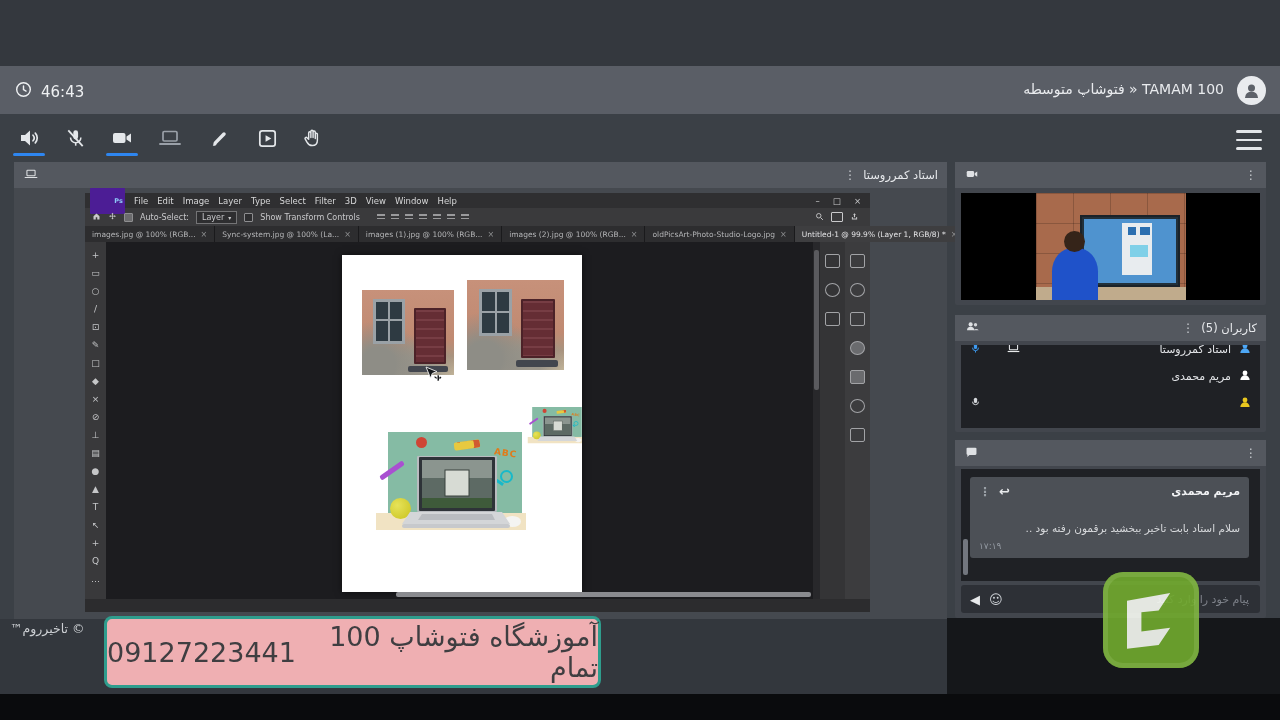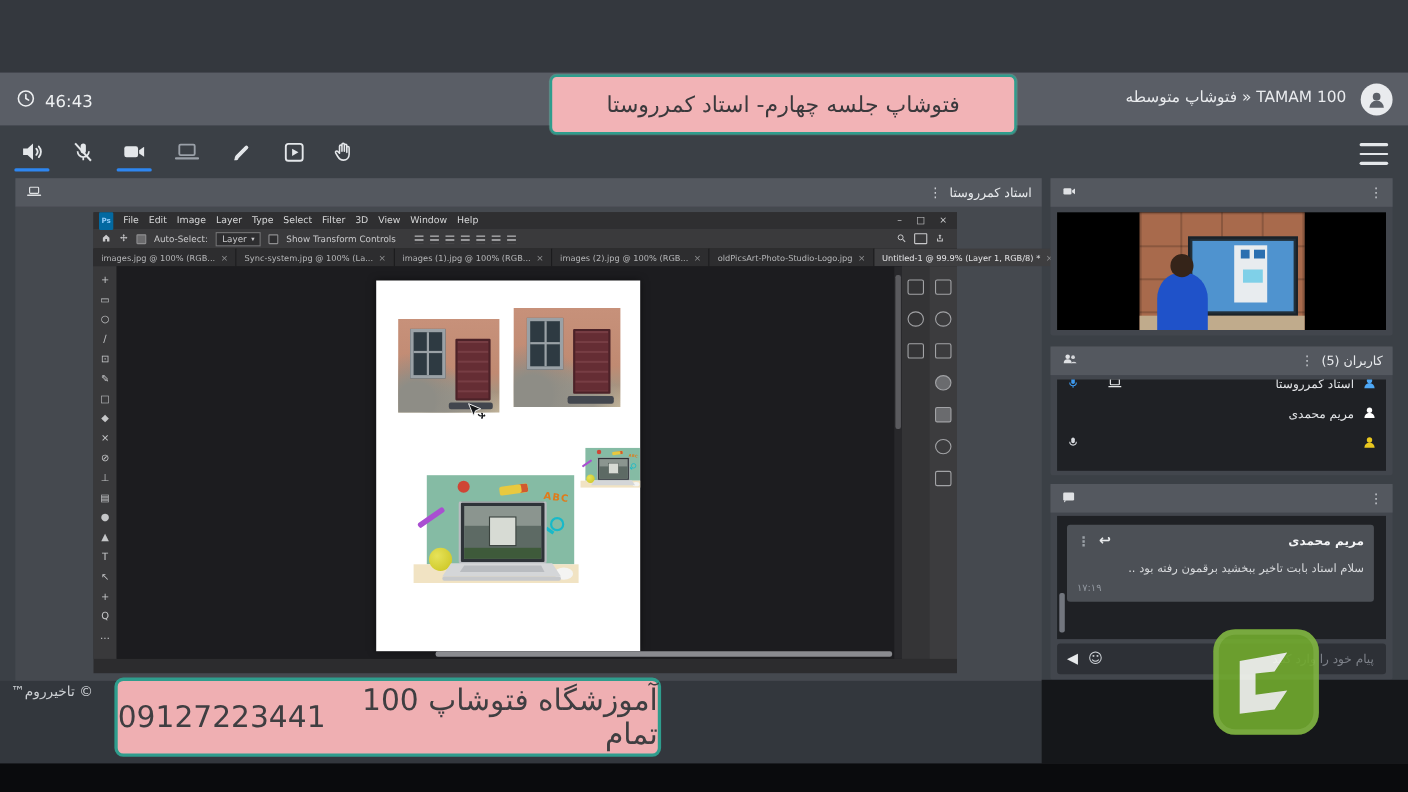--- a/index.html
+++ b/index.html
@@ -34,22 +34,22 @@
   .kebab{color:#c9ccd1;font-size:12px;line-height:1;}
   .rtl{direction:rtl;}
 
   
   .share-panel{left:14px;top:162px;width:933px;height:457px;}
   .share-body{position:absolute;left:0;top:26px;right:0;bottom:0;background:#45494f;}
   .ps{position:absolute;left:71px;top:5px;width:785px;height:419px;background:#2c2c2e;
       font-family:"DejaVu Sans","Liberation Sans",sans-serif;}
   .ps-menubar{height:15px;background:#2f2f31;display:flex;align-items:center;gap:9px;
               padding-left:5px;font-size:8.5px;color:#d6d7d8;}
-  .ps-logo{width:13px;height:16px;background:#0369a1;color:#8ecaf8;font-size:6.5px;font-weight:bold;
-           display:flex;align-items:center;justify-content:center;border-radius:1px;}
+  .ps-logo{width:13px;height:26px;background:#4c1d95;color:#8ecaf8;font-size:6.5px;font-weight:bold;
+           display:flex;align-items:center;justify-content:center;border-radius:1px;padding-left:22px;}
   .ps-wctrl{margin-left:auto;display:flex;gap:13px;padding-right:9px;color:#c9cacc;font-size:8.5px;}
   .ps-options{height:18px;background:#3a3a3c;display:flex;align-items:center;gap:7px;padding:0 7px;
               font-size:8px;color:#c9c9cb;}
   .chk{width:7px;height:7px;border:1px solid #8e8e90;border-radius:1px;background:#2e2e30;}
   .ps-select{border:1px solid #747476;background:#2e2e30;padding:0 5px;height:11px;display:flex;
              align-items:center;gap:4px;}
   .ag{display:inline-block;width:8px;height:7px;
       background:repeating-linear-gradient(180deg,#9a9a9c 0 1.5px,transparent 1.5px 3.5px);}
   .ps-tabs{height:16px;background:#242426;display:flex;align-items:center;font-size:7.5px;color:#b4b5b7;}
   .tab{display:flex;align-items:center;gap:5px;padding:0 7px;height:100%;
@@ -137,21 +137,21 @@
   .mic-blue{color:#3d9af0;} .mic-gray{color:#d6d9dd;}
 
   .chat-panel{top:440px;height:178px;}
   .chat-msgs{position:absolute;left:6px;top:29px;right:6px;height:112px;background:#1f2125;
              overflow:hidden;padding:0 9px;}
   .bubble1{margin-top:-7px;margin-left:auto;width:186px;background:#8f949c;color:#1e2024;
            font-size:10.5px;padding:5px 9px;border-radius:2px;direction:rtl;box-sizing:border-box;}
   .bubble2{margin-top:8px;margin-right:2px;background:#4c5056;border-radius:3px;padding:7px 9px;
            color:#dcdee1;direction:rtl;}
   .b2-head{display:flex;align-items:center;gap:8px;font-size:11px;font-weight:bold;color:#f2f3f5;}
-  .b2-text{font-size:10.5px;margin-top:12px;color:#d7d9dc;}
+  .b2-text{font-size:10.5px;margin-top:23px;color:#d7d9dc;}
   .b2-time{font-size:9px;color:#9298a0;margin-top:7px;text-align:left;direction:ltr;}
   .chat-scroll{position:absolute;left:2px;top:0;bottom:0;width:5px;}
   .chat-thumb{position:absolute;left:0;bottom:6px;width:5px;height:36px;background:#72767e;border-radius:2px;}
   .chat-input{position:absolute;left:6px;bottom:5px;right:6px;height:28px;background:#2d3036;
               border-radius:3px;display:flex;align-items:center;gap:9px;padding:0 9px;box-sizing:border-box;}
   .send{color:#e8eaec;font-size:13px;} .smiley{color:#cfd3d8;font-size:13px;}
   .chat-field{flex:1;background:transparent;border:none;outline:none;color:#c7cad0;font-size:11px;
               text-align:right;direction:rtl;font-family:inherit;}
   .chat-field::placeholder{color:#7e828a;}
 
@@ -178,23 +178,20 @@
   <div class="timer">
     <span>
       <svg width="19" height="19" viewBox="0 0 24 24">
           <circle cx="12" cy="12" r="8.6" fill="none" stroke="#eef0f2" stroke-width="1.8"></circle>
           <path d="M12 7.5V12l3.2 2" fill="none" stroke="#eef0f2" stroke-width="1.8" stroke-linecap="round"></path>
         </svg>
     </span>
     <span>46:43</span>
   </div>
 
-  <div class="banner-top">
-    <span>فتوشاپ جلسه چهارم- استاد کمرروستا</span>
-  </div>
 
   <div class="room-title">TAMAM 100 « فتوشاپ متوسطه</div>
   <div class="avatar">
     <svg width="21" height="21" viewBox="0 0 24 24">
         <circle cx="12" cy="9" r="4" fill="#5d6169"></circle>
         <path d="M4.5 20.5a7.5 7.5 0 0115 0z" fill="#5d6169"></path>
       </svg>
   </div>
 
   <div class="mt-icon" style="left:14px;">

